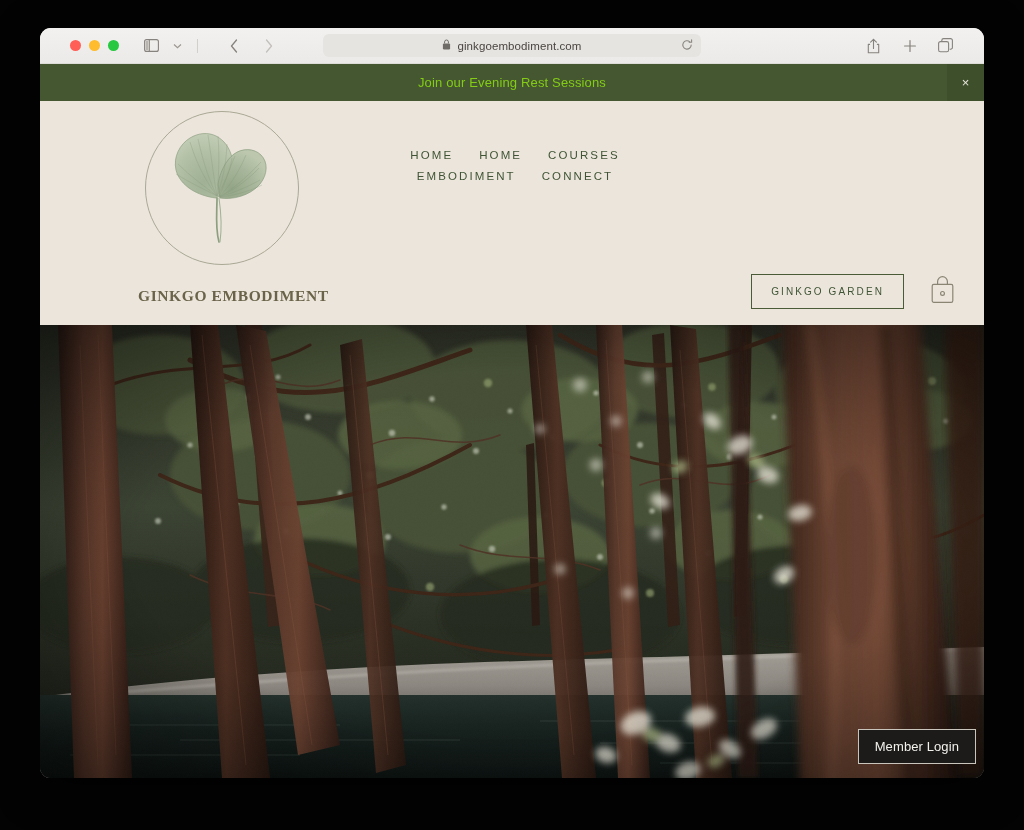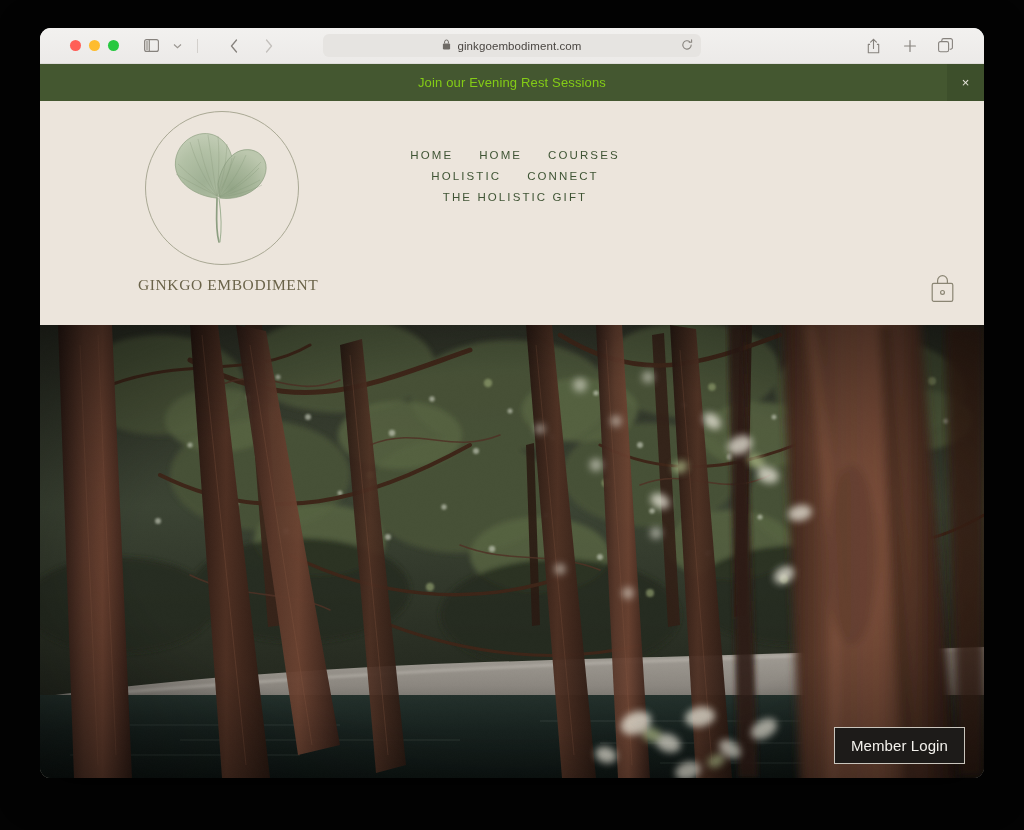--- a/index.html
+++ b/index.html
@@ -151,26 +151,27 @@
   .logo-circle {
     width: 152px; height: 152px;
     margin: 0 auto;
     border: 1px solid #a9a894;
     border-radius: 50%;
     position: relative;
     overflow: hidden;
   }
   .logo-circle svg { position: absolute; left: 0; top: 0; }
   .brand-name {
-    margin-top: 11px;
+    margin-top: 22px;
     font-family: "Liberation Serif", serif;
     font-size: 15.5px;
     letter-spacing: 0.6px;
     color: #6a6349;
     white-space: nowrap;
+    font-weight: bold;
   }
 
   .nav {
     position: absolute;
     left: 330px;
     top: 48px;
     width: 290px;
     text-align: center;
   }
   .nav-row {
@@ -214,26 +215,26 @@
   }
   .hero-photo {
     position: absolute;
     inset: 0;
     overflow: hidden;
   }
   .hero-photo svg { display: block; width: 944px; height: 453px; }
 
   .member-login {
     position: absolute;
-    right: 19px;
+    right: 8px;
     bottom: 14px;
     background: #1d1b19;
     border: 1.4px solid #c9c5bd;
     color: #f3f1ec;
-    font-size: 15px;
+    font-size: 13px;
     padding: 9px 16px;
     letter-spacing: 0.1px;
   }
 </style>
 </head>
 <body>
 
 <div id="screen">
 
   <div class="browser-window">
@@ -368,29 +369,27 @@
           <div class="brand-name">GINKGO EMBODIMENT</div>
         </div>
 
         <nav class="nav">
           <div class="nav-row">
             <a class="nav-link">HOME</a>
             <a class="nav-link">HOME</a>
             <a class="nav-link">COURSES</a>
           </div>
           <div class="nav-row">
-            <a class="nav-link">HOLISTIC</a>
+            <a class="nav-link">EMBODIMENT</a>
             <a class="nav-link">CONNECT</a>
           </div>
-          <div class="nav-row">
-            <a class="nav-link">THE HOLISTIC GIFT</a>
-          </div>
         </nav>
 
         <div class="header-actions">
+          <button class="btn-outline">GINKGO GARDEN</button>
           <span class="cart-icon">
             <svg width="25" height="29" viewBox="0 0 25 29" fill="none" stroke="#8a8573" stroke-width="1.2">
               <rect x="2.2" y="9.4" width="20.6" height="18" rx="1.6"></rect>
               <path d="M7.6 9.2 V6.6 a4.9 4.9 0 0 1 9.8 0 V9.2"></path>
               <circle cx="12.5" cy="18.4" r="1.9"></circle>
             </svg>
           </span>
         </div>
       </div>
 

